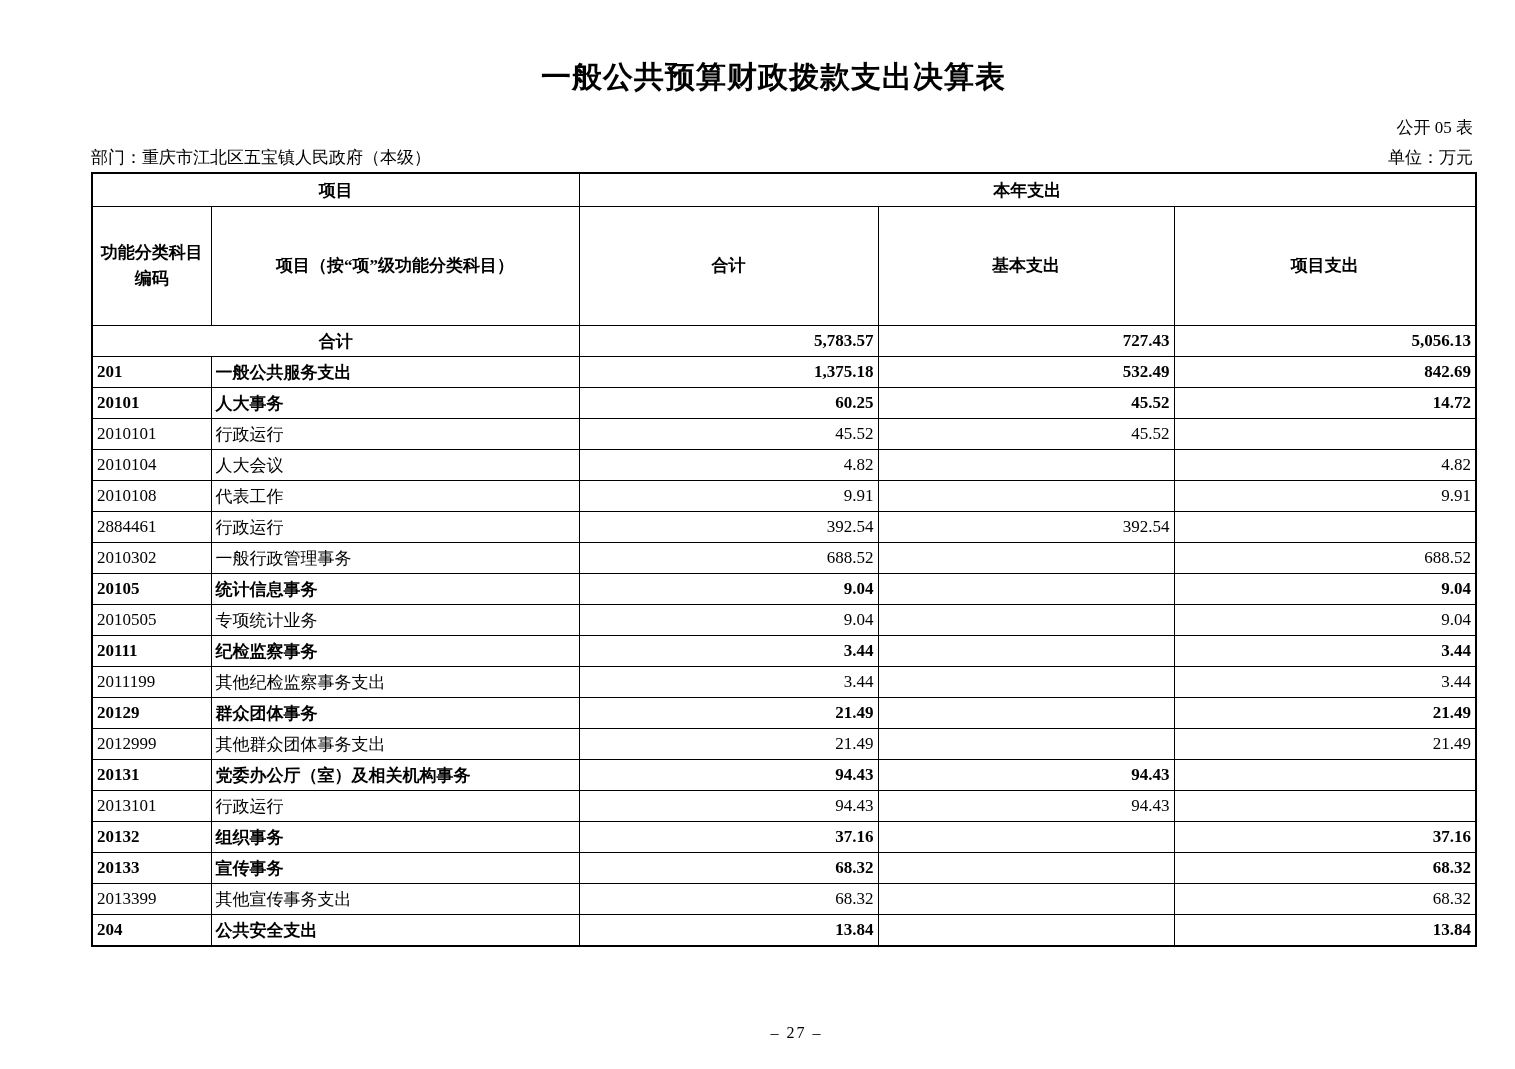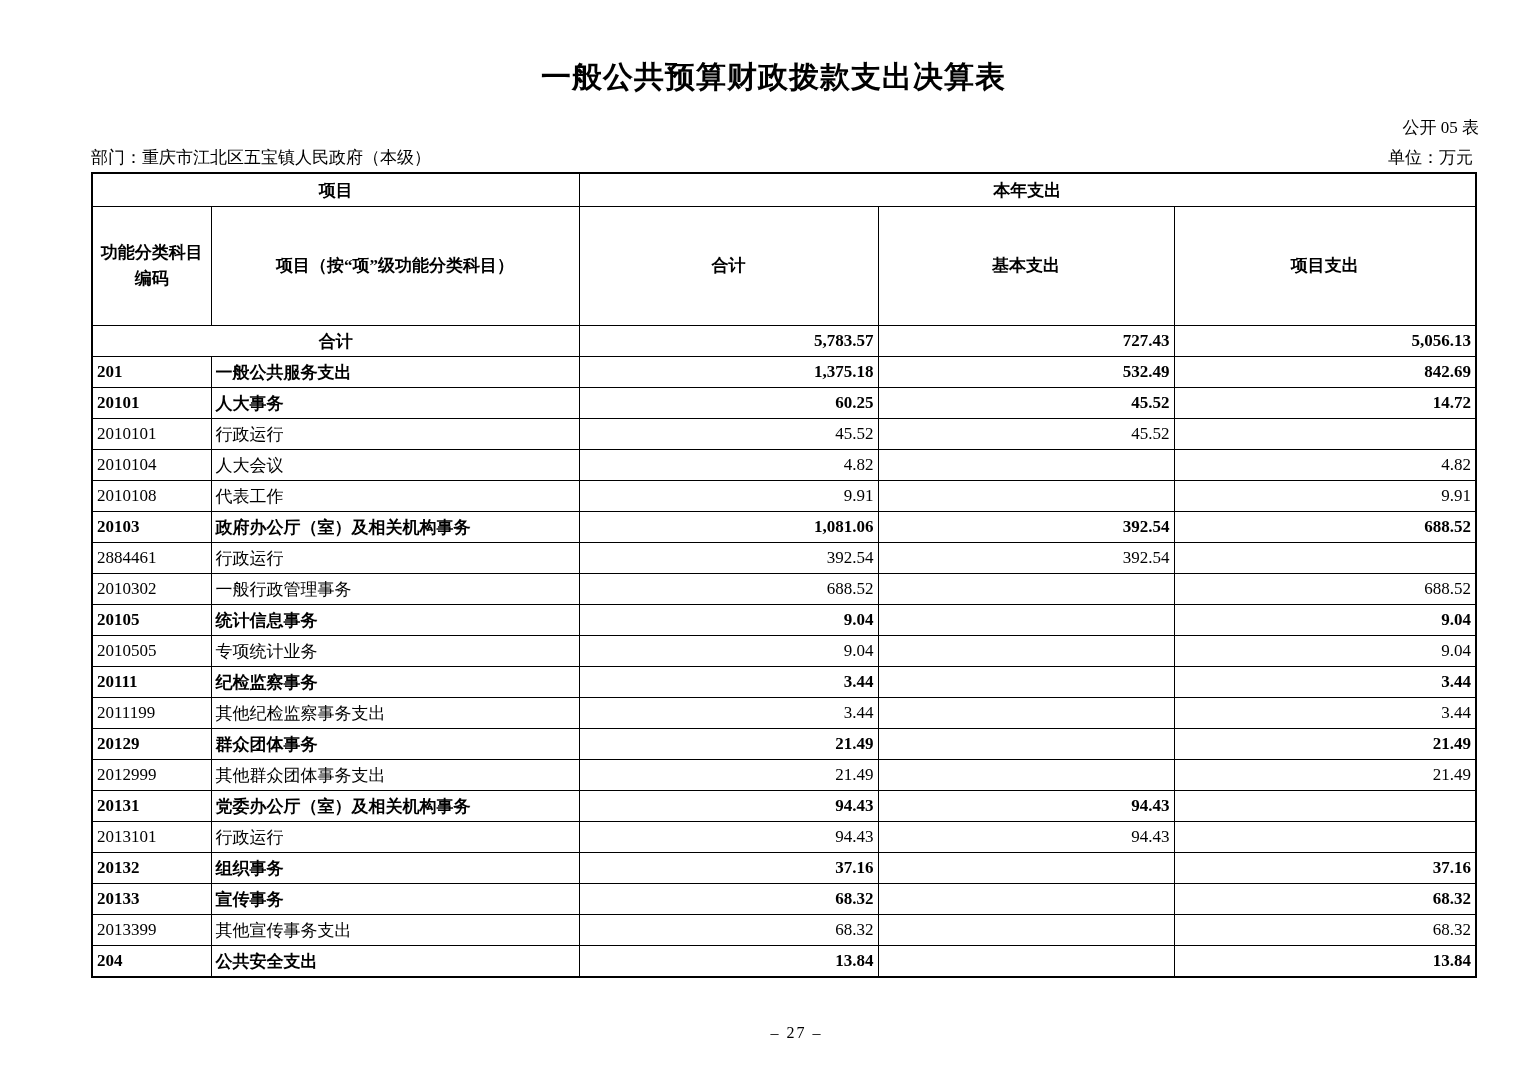--- a/index.html
+++ b/index.html
@@ -7,21 +7,21 @@
     font-family:"Liberation Serif","DejaVu Serif",serif;
     color:#000;
     width:1515px;height:1069px;position:relative;overflow:hidden;
   }
   .page{position:absolute;inset:0;background:#ffffff;}
   .doc-title{
     position:absolute;top:57px;left:0;width:100%;
     text-align:center;font-size:30px;font-weight:bold;letter-spacing:1px;padding-left:16px;
   }
   .form-code{
-    position:absolute;top:116px;right:36px;font-size:17px;text-align:center;
+    position:absolute;top:116px;right:42px;font-size:17px;text-align:center;
   }
   .dept-line{
     position:absolute;top:146px;left:91px;font-size:17px;
   }
   .unit-line{
     position:absolute;top:146px;right:42px;font-size:17px;
   }
   table.budget{
     position:absolute;top:172px;left:91px;
     border-collapse:collapse;table-layout:fixed;
@@ -117,27 +117,20 @@
           <td class="cell-num"></td>
           <td class="cell-num">4.82</td>
         </tr>
         <tr>
           <td class="cell-code">2010108</td>
           <td class="cell-name">代表工作</td>
           <td class="cell-num">9.91</td>
           <td class="cell-num"></td>
           <td class="cell-num">9.91</td>
         </tr>
-        <tr class="summary">
-          <td class="cell-code">20103</td>
-          <td class="cell-name">政府办公厅（室）及相关机构事务</td>
-          <td class="cell-num">1,081.06</td>
-          <td class="cell-num">392.54</td>
-          <td class="cell-num">688.52</td>
-        </tr>
         <tr>
           <td class="cell-code">2884461</td>
           <td class="cell-name">行政运行</td>
           <td class="cell-num">392.54</td>
           <td class="cell-num">392.54</td>
           <td class="cell-num"></td>
         </tr>
         <tr>
           <td class="cell-code">2010302</td>
           <td class="cell-name">一般行政管理事务</td>

